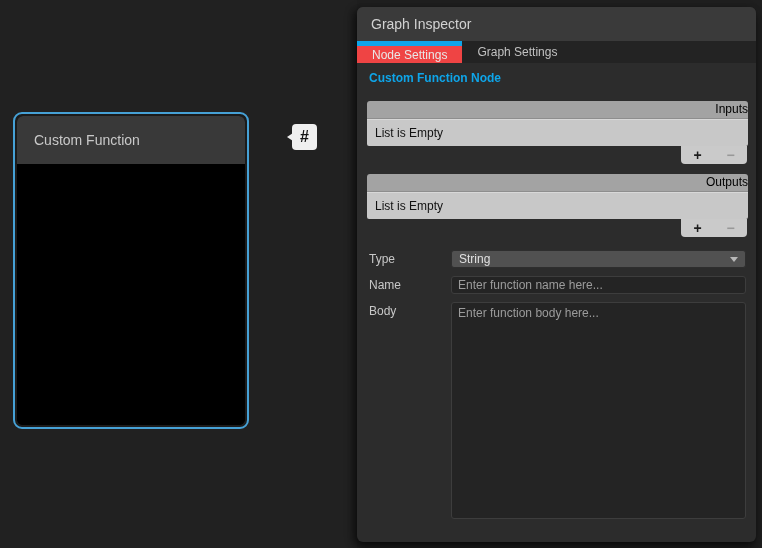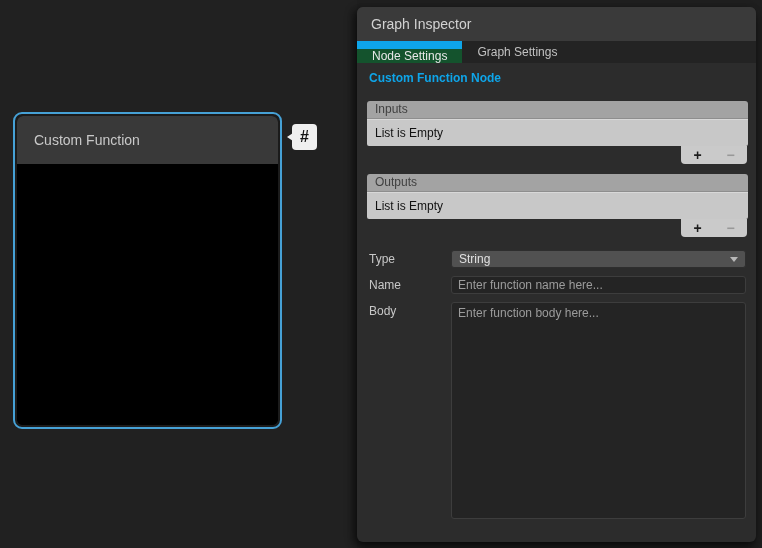--- a/index.html
+++ b/index.html
@@ -9,21 +9,21 @@
     background:#1f1f1f;
     font-family:"Liberation Sans", sans-serif;
     overflow:hidden;
     color:#c8c8c8;
   }
 
   
   .graph-canvas { position:absolute; left:0; top:0; width:357px; height:548px; background:#212121; }
 
   .node {
-    position:absolute; left:13px; top:112px; width:269px; height:317px;
+    position:absolute; left:13px; top:112px; width:236px; height:317px;
     background:#1b1b1b;
     border:2px solid #46a1d6;
     border-radius:9px;
     padding:2px;
   }
   .node-inner { width:100%; height:100%; border-radius:6px; overflow:hidden; background:#000; display:flex; flex-direction:column; }
   .node-header { height:48px; background:#393939; display:flex; align-items:center; padding-left:17px; flex:0 0 auto; }
   .node-title { font-size:14px; color:#c9c9c9; }
   .node-body { flex:1; background:#000; }
 
@@ -51,33 +51,33 @@
     display:flex; align-items:center; padding-left:14px;
   }
   .panel-title { font-size:14px; color:#d2d2d2; }
 
   .tabbar { height:22px; background:#232323; display:flex; }
   .tab {
     font-size:12px; color:#c2c2c2; padding:0 15px;
     display:flex; align-items:center; cursor:default;
   }
   .tab.active {
-    background:#14532d; color:#e8e8e8;
-    border-top:8px solid #0ea5e9;
+    background:#ef4444; color:#e8e8e8;
+    border-top:5px solid #0ea5e9;
   }
 
   .content { padding:6px 8px 0 10px; }
   .section-heading { font-size:12px; font-weight:bold; color:#0ea5e9; margin:2px 0 16px 2px; }
 
   
   .rlist { margin-bottom:10px; }
   .rlist-header {
     height:18px; background:#a3a3a3; border-bottom:1px solid #8e8e8e;
     border-radius:3px 3px 0 0;
-    font-size:12px; color:#404040; line-height:17px; padding-left:8px;
+    font-size:12px; color:#000000; line-height:17px; padding-left:8px;text-align:right;
   }
   .rlist-row {
     height:27px; background:#c8c8c8; border-radius:0 0 2px 2px;
     border-top:1px solid #d8d8d8;
     font-size:12px; color:#111; line-height:26px; padding-left:8px;
   }
   .rlist-footer {
     height:18px; width:66px; margin-left:auto; margin-right:1px;
     background:#cacaca; border-radius:0 0 4px 4px;
     display:flex; align-items:center; justify-content:space-around;

